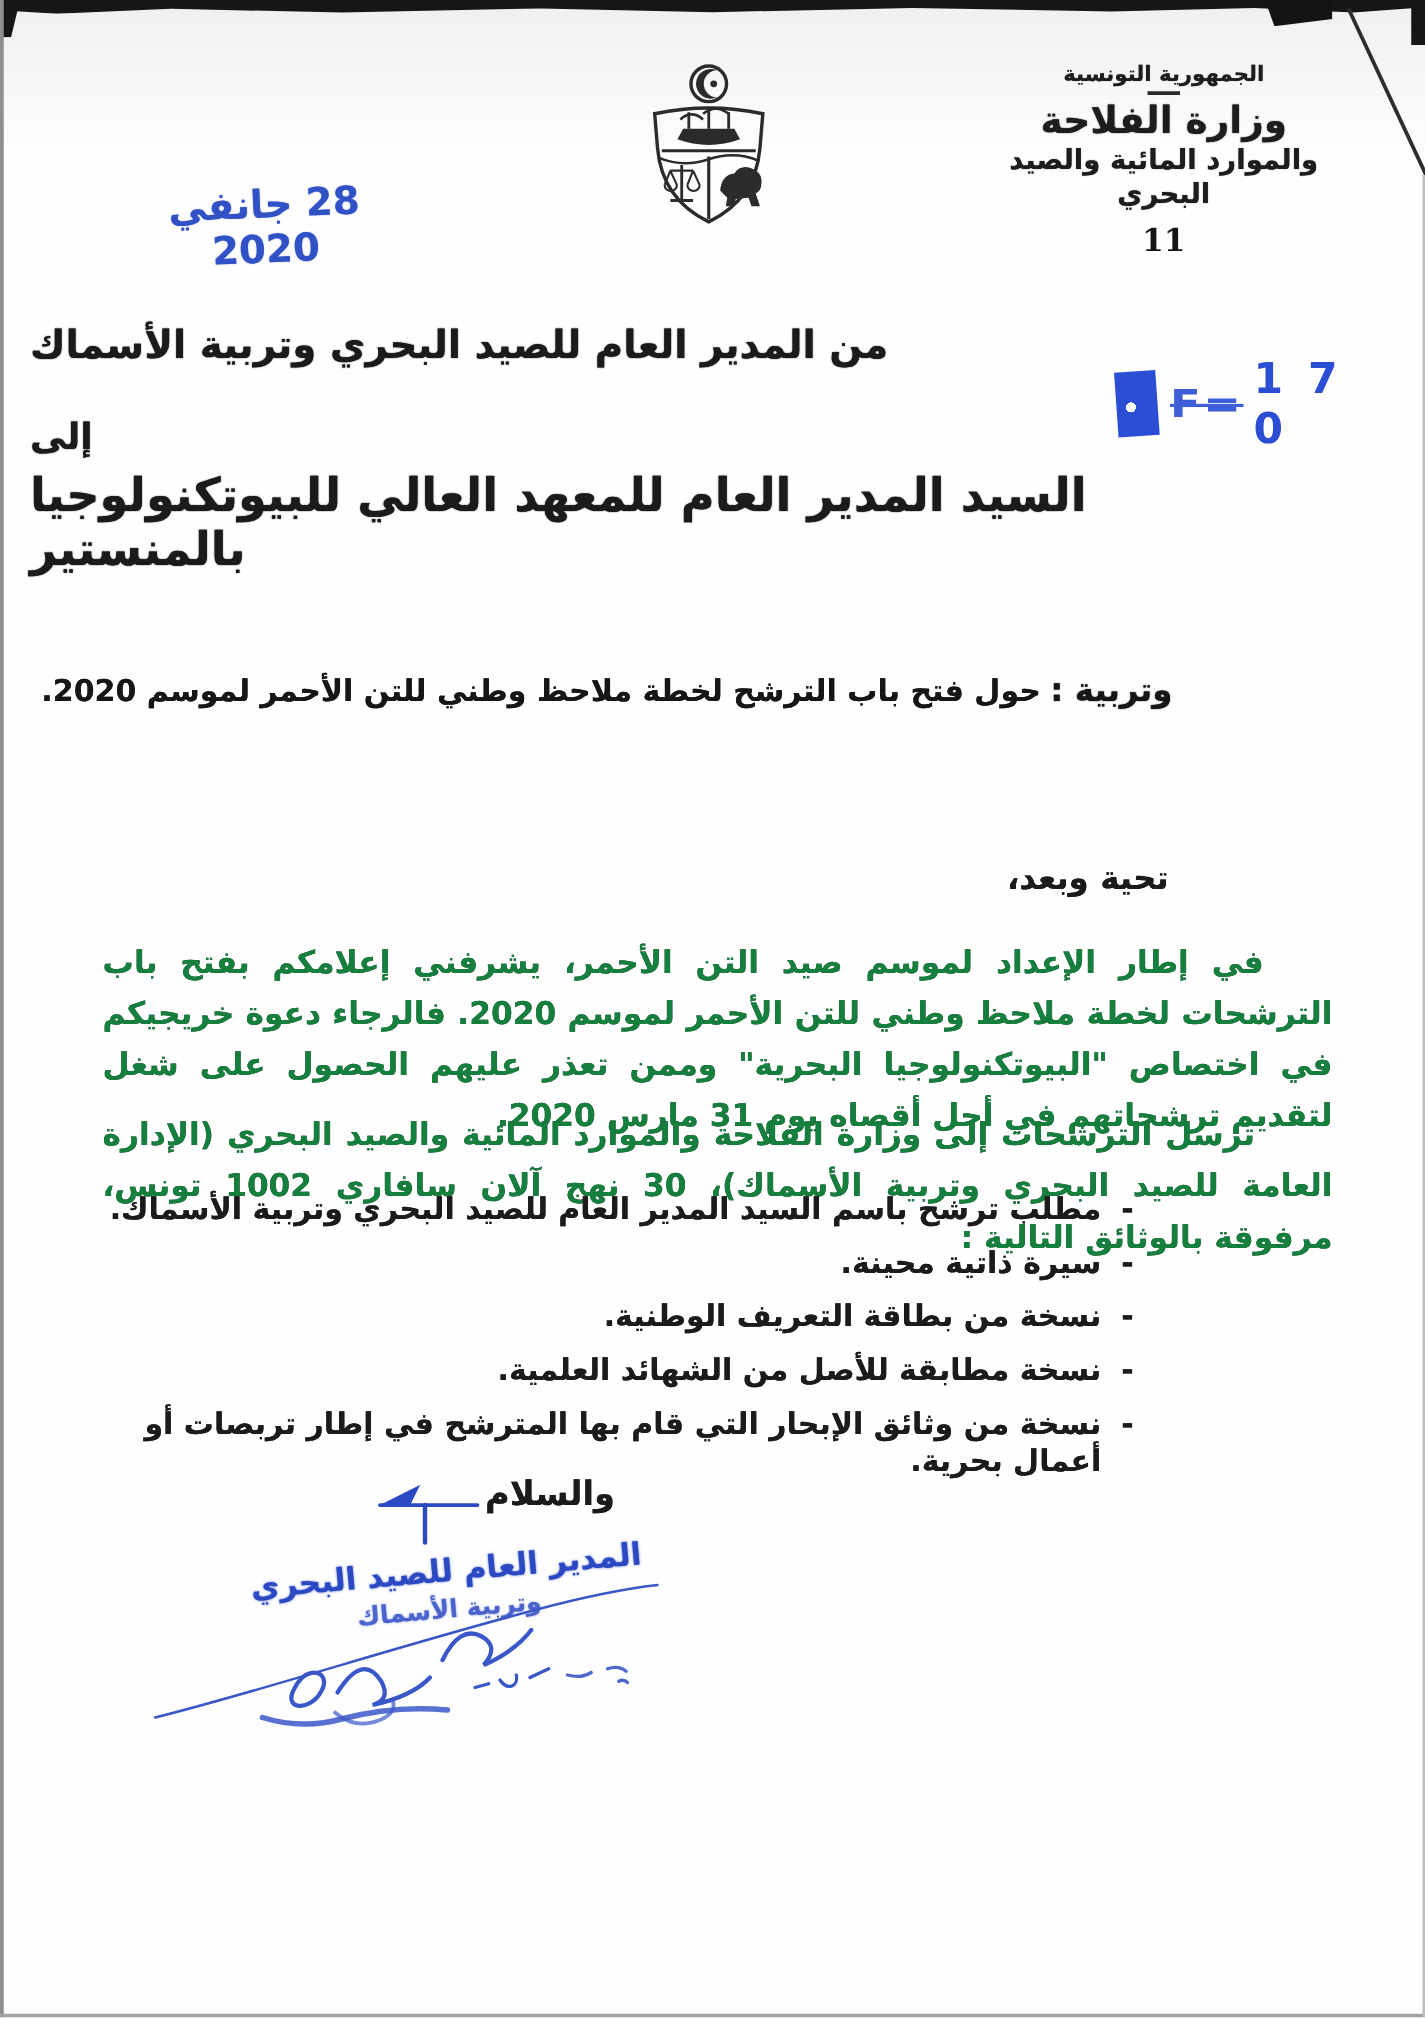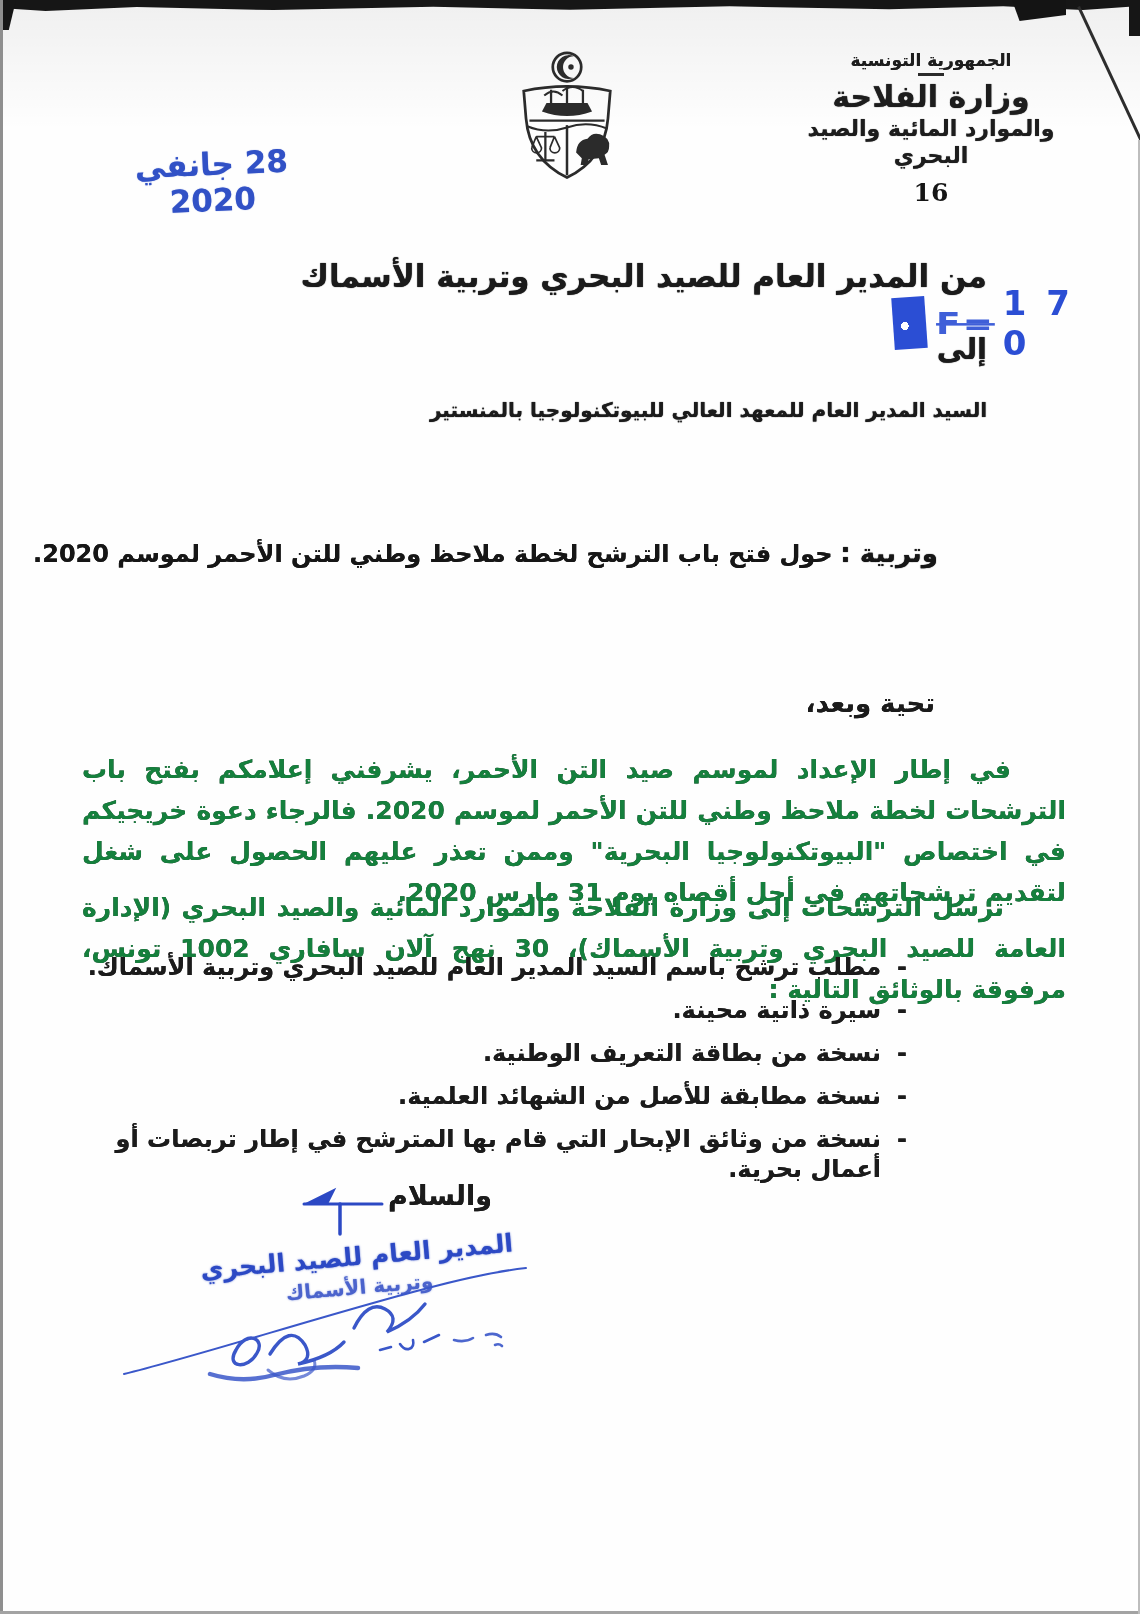--- a/index.html
+++ b/index.html
@@ -46,24 +46,24 @@
 
   
   .letterhead{position:absolute;left:792px;top:50px;width:278px;text-align:center;direction:rtl;color:#1d1d1d;}
   .lh-republic{font-size:17px;font-weight:bold;text-shadow:0 0 .6px #333;}
   .lh-rule{width:26px;height:3px;background:#2a2a2a;margin:3px auto 4px auto;}
   .lh-ministry{font-size:30px;font-weight:bold;line-height:1.15;text-shadow:0 0 1px #222;}
   .lh-ministry2{font-size:22px;font-weight:bold;line-height:1.25;text-shadow:0 0 .8px #222;}
   .lh-number{font-family:"DejaVu Serif",serif;font-size:25px;font-weight:bold;margin-top:8px;color:#151515;}
 
   
-  .addr{position:absolute;left:0;top:258px;width:987px;text-align:right;direction:rtl;}
+  .addr{position:absolute;left:0;top:258px;width:987px;text-align:left;direction:rtl;padding-left:24px;}
   .addr-from{font-size:31px;font-weight:bold;text-shadow:0 0 1px #000;}
   .addr-to-label{font-size:29px;font-weight:bold;margin-top:38px;text-shadow:0 0 1px #000;}
-  .addr-to{font-size:20px;font-weight:bold;margin-top:32px;text-shadow:0 0 1px #000;}
+  .addr-to{font-size:37px;font-weight:bold;margin-top:9px;text-shadow:0 0 1px #000;}
 
   
   .ref-stamp{position:absolute;left:893px;top:292px;width:200px;height:62px;direction:ltr;
     color:#2b4ed4;display:flex;align-items:center;}
   .ref-blot{width:42px;height:52px;background:#2b4ed4;transform:rotate(-4deg);
     background-image:radial-gradient(circle at 35% 55%,#fff 0 4px,transparent 4px);}
   .ref-prefix{font-size:36px;font-weight:bold;margin-left:10px;letter-spacing:2px;
     text-decoration:line-through;opacity:.9;transform:scaleY(.85);}
   .ref-digits{font-size:34px;font-weight:bold;margin-left:8px;letter-spacing:4px;}
 
@@ -128,21 +128,21 @@
         <path d="M68 90 q1 -11 10 -12 q4 -6 11 -4 q9 3 8 11 q0 5 -4 7 l3 9 l-6 0 l-2 -6 l-9 1 l-1 5 l-6 0 l1 -6 z" fill="#2b2b2b" stroke="none"></path>
       </g>
     </svg>
   </div>
 
   <div class="letterhead">
     <div class="lh-republic">الجمهورية التونسية</div>
     <div class="lh-rule"></div>
     <div class="lh-ministry">وزارة الفلاحة</div>
     <div class="lh-ministry2">والموارد المائية والصيد البحري</div>
-    <div class="lh-number">16</div>
+    <div class="lh-number">11</div>
   </div>
 
   <div class="addr">
     <div class="addr-from">من المدير العام للصيد البحري وتربية الأسماك</div>
     <div class="addr-to-label">إلى</div>
     <div class="addr-to">السيد المدير العام للمعهد العالي للبيوتكنولوجيا بالمنستير</div>
   </div>
 
   <div class="ref-stamp">
     <div class="ref-blot"></div>

